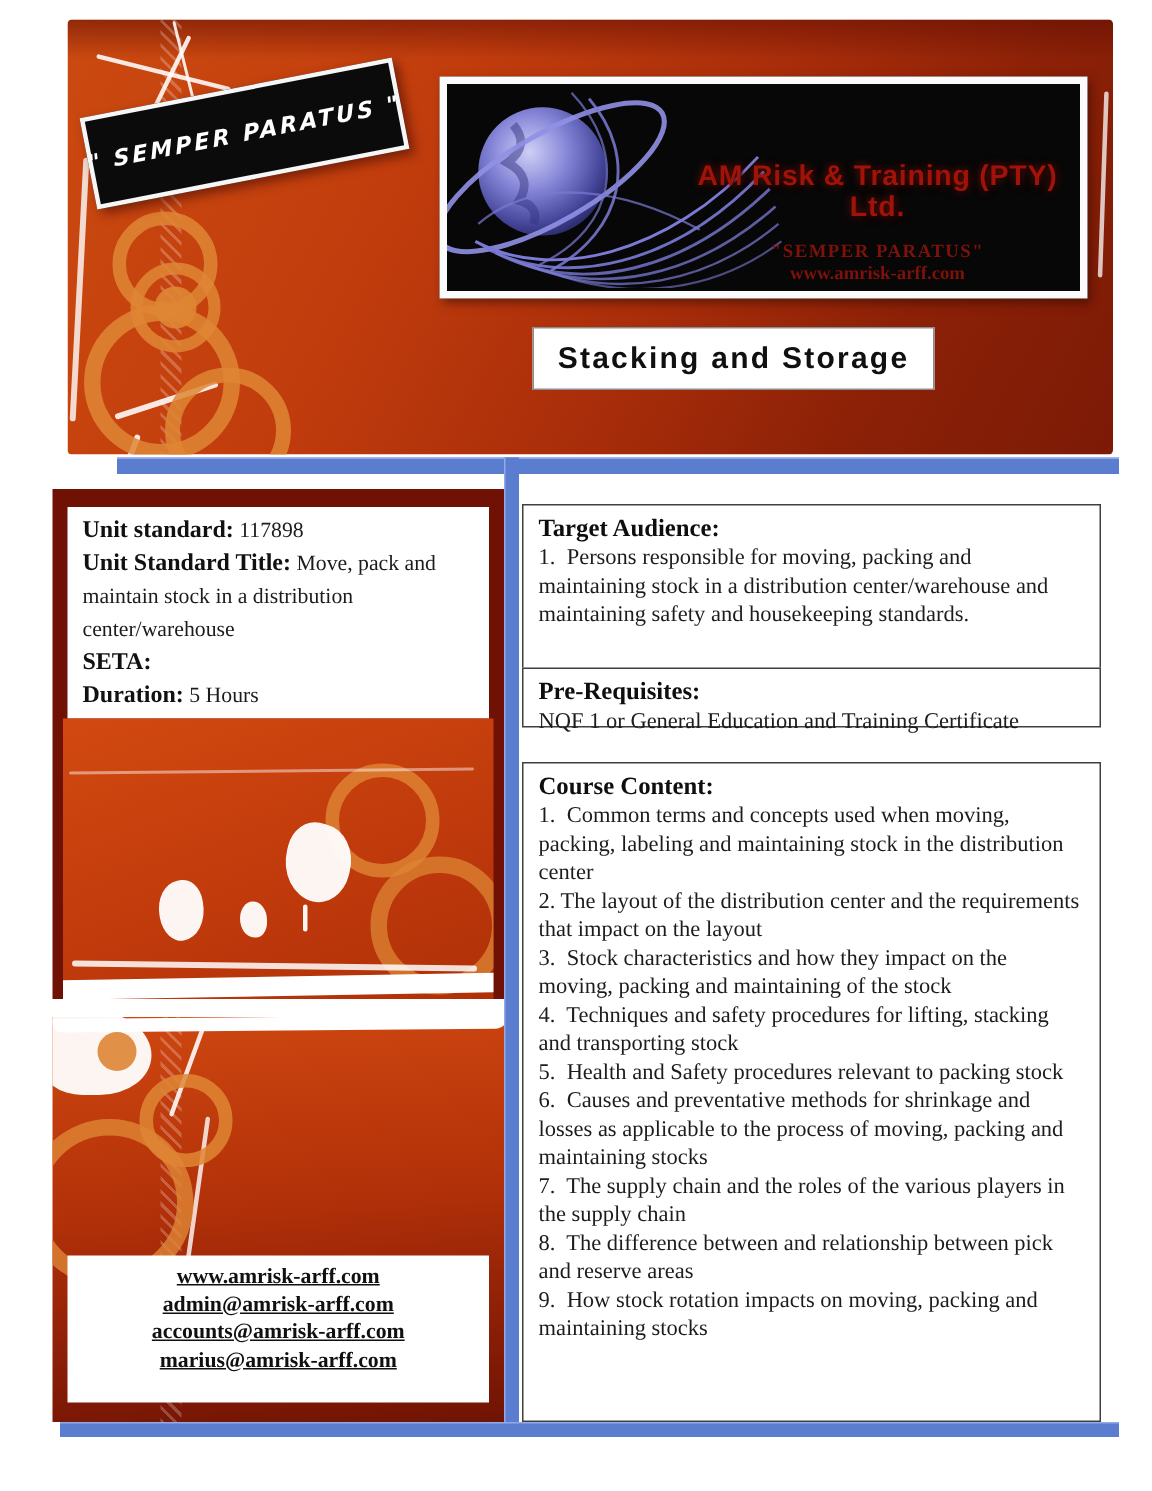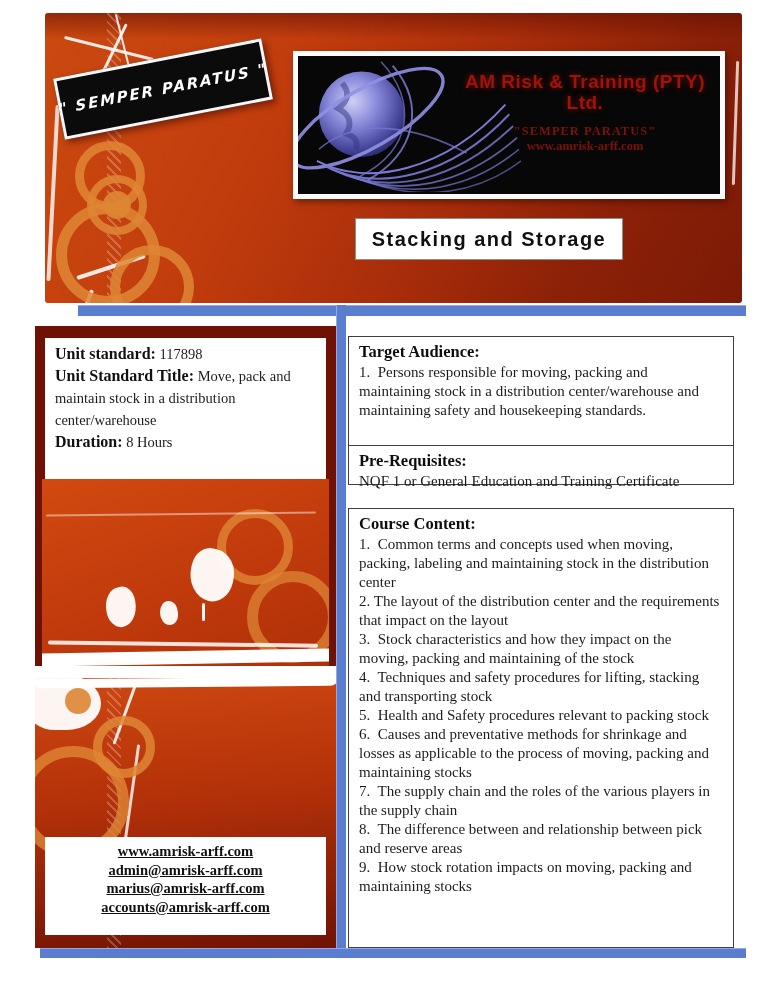--- a/index.html
+++ b/index.html
@@ -33,20 +33,21 @@
   }
   .logobox{
     position:absolute; left:248px; top:38px; width:432px; height:148px;
     background:#070707; border:5px solid #fbfbfb; box-shadow:2px 3px 6px rgba(40,8,2,.5);
   }
   .logotext{ position:absolute; right:6px; top:16px; width:258px; text-align:center; }
   .company{
     font-family:"Liberation Sans", sans-serif; font-weight:bold; font-size:19px;
     color:#a01309; letter-spacing:.5px; line-height:1.1;
     text-shadow:0 0 6px rgba(190,25,12,.6), 1px 1px 2px #000;
+    margin-top:36px;
   }
   .lmotto{ margin-top:10px; font-weight:bold; font-size:12.5px; color:#7e120a; letter-spacing:1px;}
   .lsite{ font-weight:bold; font-size:12.5px; color:#7e120a; }
   .titlebox{
     position:absolute; left:310px; top:205px; width:268px; height:42px;
     background:#fff; border:1px solid #8d8d8d; display:flex; align-items:center; justify-content:center;
   }
   .titlebox span{
     font-family:"Liberation Sans", sans-serif; font-weight:bold; font-size:20px;
     letter-spacing:1.5px; color:#101010; white-space:nowrap;text-align:center;
@@ -158,21 +159,22 @@
   </div>
 
   <div class="bar bar-top"></div>
   <div class="bar bar-vert"></div>
   <div class="bar bar-bottom"></div>
 
   <div class="panelA">
     <div class="infocard">
       <div class="entry"><b class="lbl">Unit standard:</b> <span>117898</span></div>
       <div class="entry"><b class="lbl">Unit Standard Title:</b> <span>Move, pack and maintain stock in a distribution center/warehouse</span></div>
-      <div class="entry"><b class="lbl">Duration:</b> <span>8 Hours</span></div>
+      <div class="entry"><b class="lbl">SETA:</b></div>
+      <div class="entry"><b class="lbl">Duration:</b> <span>5 Hours</span></div>
     </div>
     <div class="orangezone">
       <div class="ring" style="left:175px; top:30px; width:76px; height:76px; border-width:9px; opacity:.8;"></div>
       <div class="ring" style="left:205px; top:92px; width:92px; height:92px; border-width:11px; opacity:.75;"></div>
       <div class="streak" style="left:4px; top:34px; width:270px; height:2px; transform:rotate(-.6deg); opacity:.45;"></div>
       <div class="splat" style="left:148px; top:70px; width:44px; height:52px; border-radius:46% 62% 52% 68%; transform:rotate(14deg);"></div>
       <div class="splat" style="left:64px; top:108px; width:30px; height:40px; border-radius:60% 45% 65% 50%; transform:rotate(-10deg);"></div>
       <div class="splat" style="left:118px; top:122px; width:18px; height:24px; border-radius:55% 60% 48% 62%;"></div>
       <div class="splat" style="left:160px; top:124px; width:3px; height:18px; border-radius:2px;"></div>
       <div class="gband" style="left:6px; bottom:20px; width:94%; height:4px; transform:rotate(.7deg); opacity:.85; border-radius:3px;"></div>
@@ -185,22 +187,22 @@
     <div class="splat" style="left:-8px; top:-4px; width:74px; height:56px; border-radius:40% 70% 62% 50%;"></div>
     <div class="streak" style="left:88px; top:6px; width:3px; height:62px; transform:rotate(20deg);"></div>
     <div class="streak" style="left:94px; top:66px; width:3px; height:118px; transform:rotate(8deg); opacity:.8;"></div>
     <div class="hatch" style="left:72px;"></div>
     <div class="dot" style="left:30px; top:10px; width:26px; height:26px;"></div>
     <div class="ring" style="left:58px; top:38px; width:62px; height:62px; border-width:9px;"></div>
     <div class="ring" style="left:-18px; top:68px; width:112px; height:112px; border-width:11px; opacity:.8;"></div>
     <div class="contactcard">
       <a class="clink">www.amrisk-arff.com</a>
       <a class="clink">admin@amrisk-arff.com</a>
+      <a class="clink">accounts@amrisk-arff.com</a>
       <a class="clink">marius@amrisk-arff.com</a>
-      <a class="clink">accounts@amrisk-arff.com</a>
     </div>
   </div>
 
   <div class="infobox box-ta">
     <div class="bhead">Target Audience:</div>
     <div class="btext">1.  Persons responsible for moving, packing and maintaining stock in a distribution center/warehouse and maintaining safety and housekeeping standards.</div>
   </div>
 
   <div class="infobox box-pr">
     <div class="bhead">Pre-Requisites:</div>

